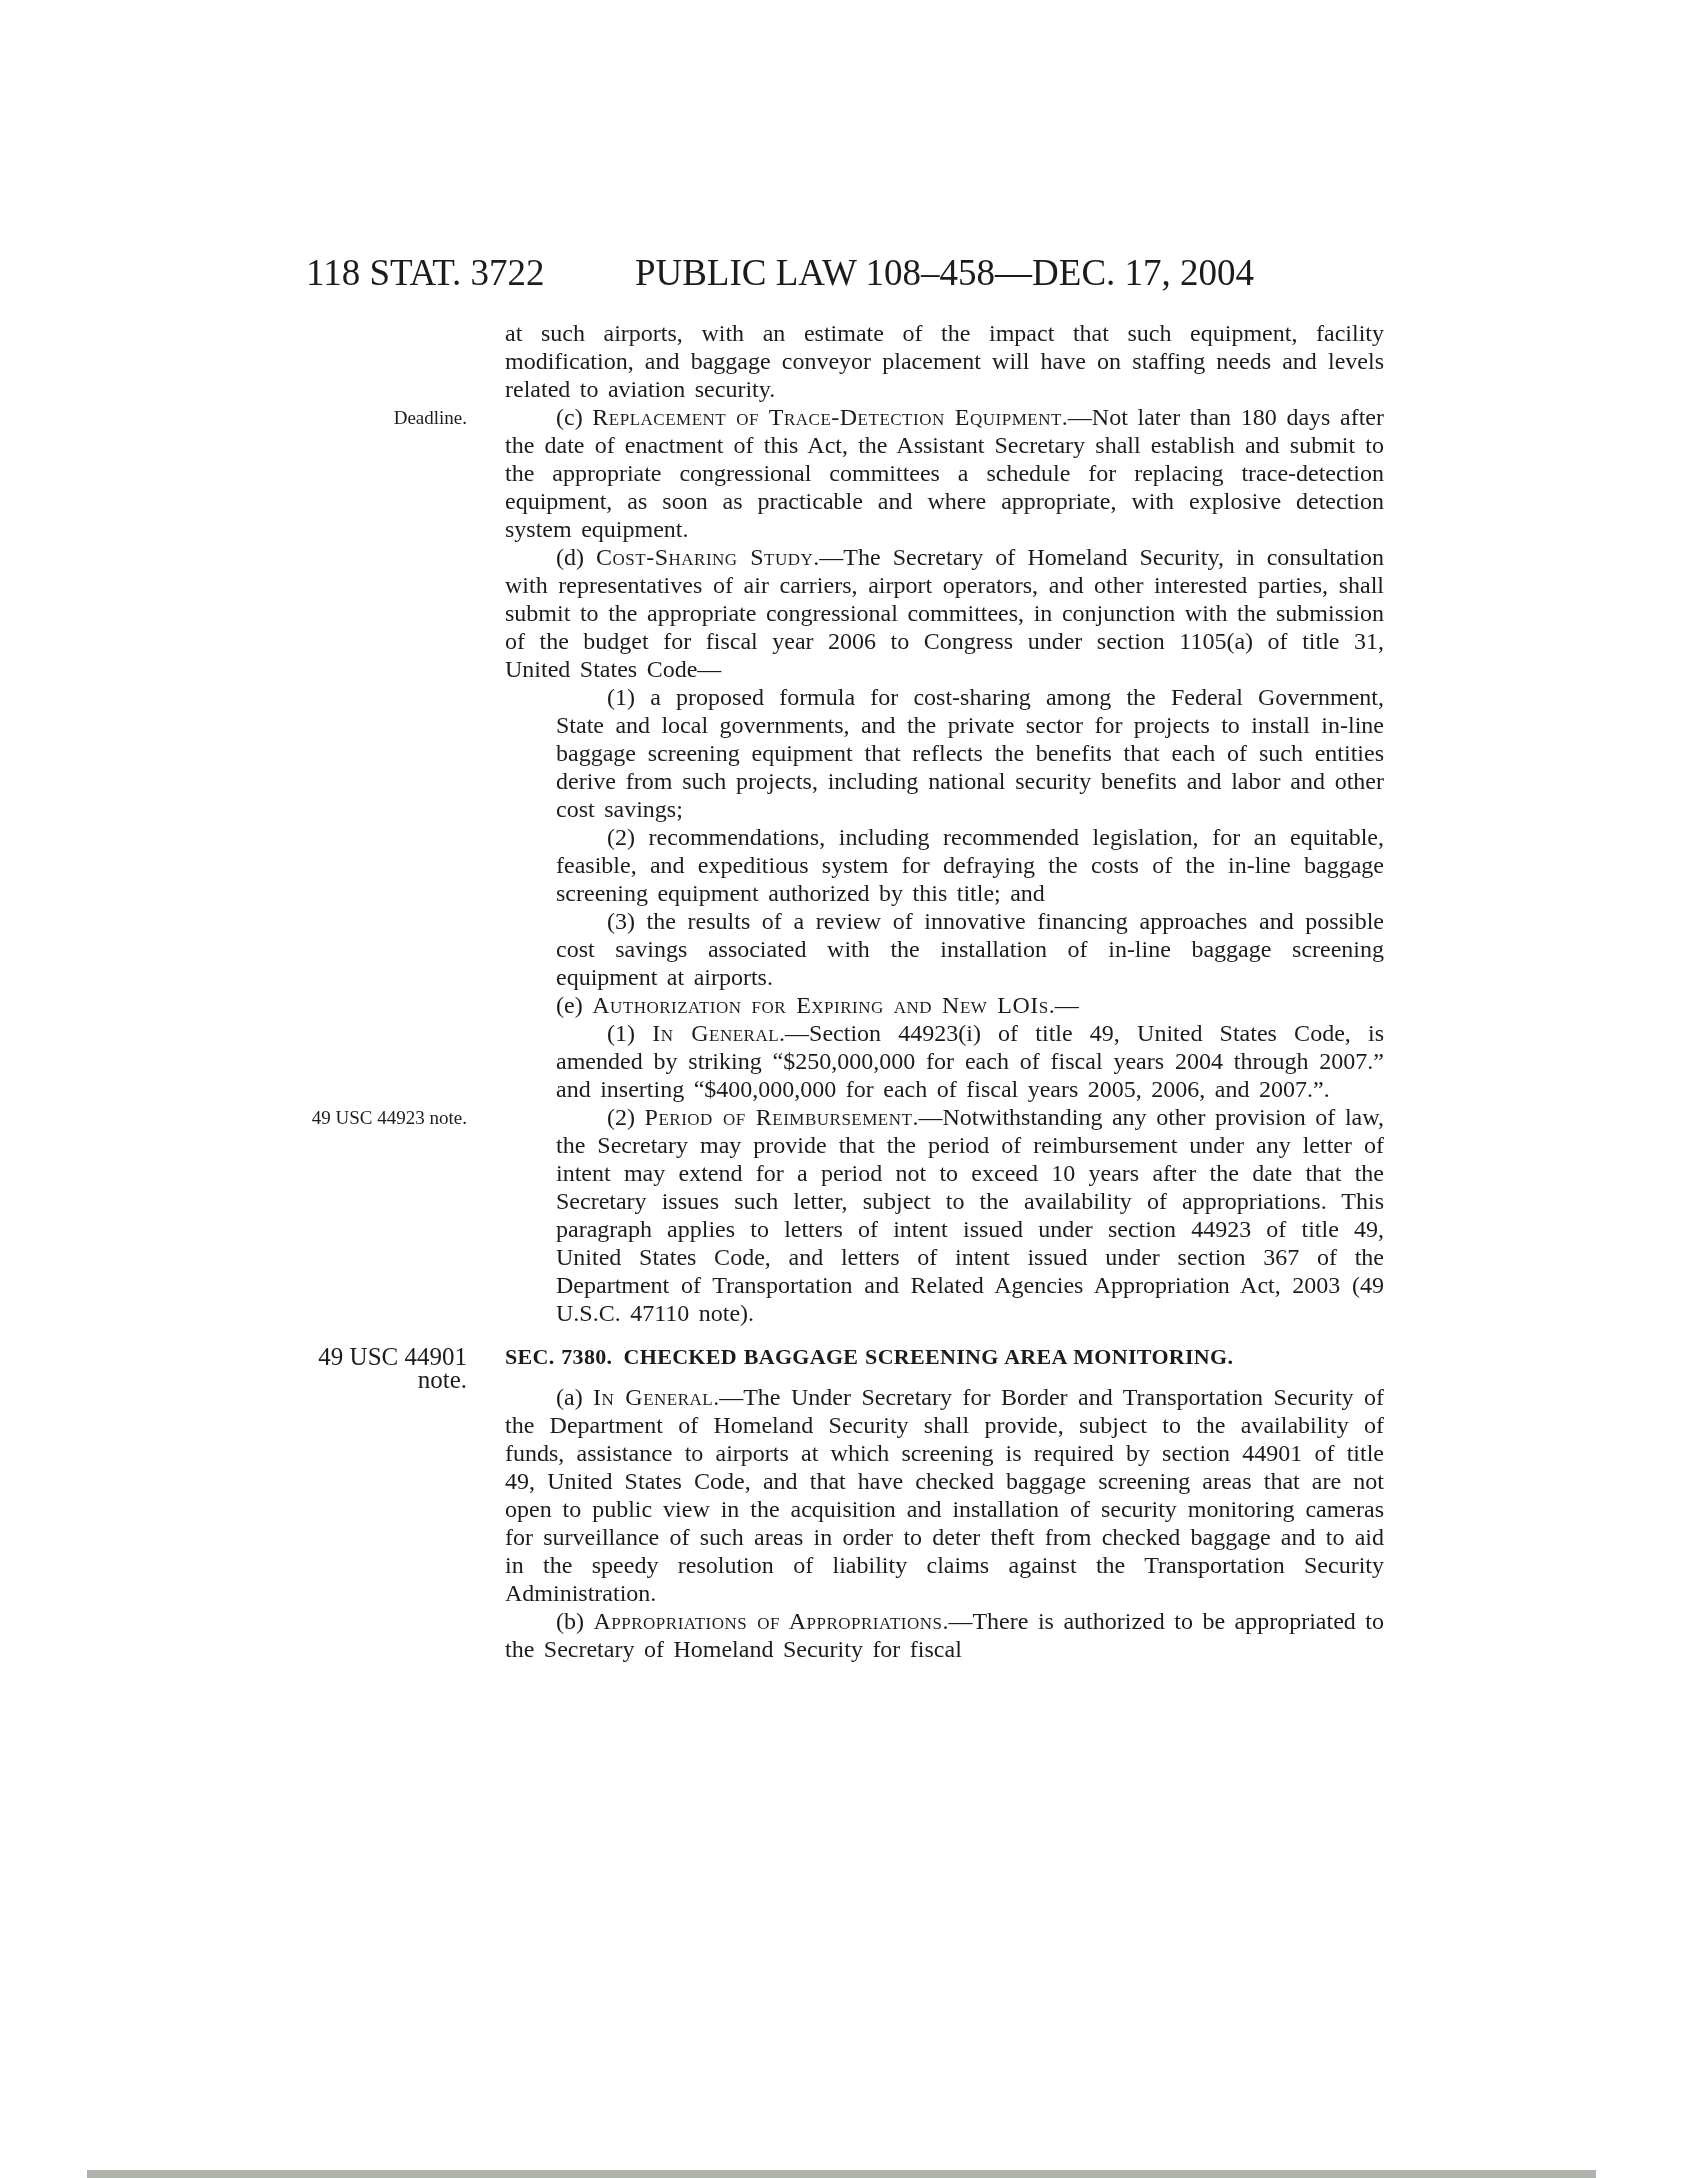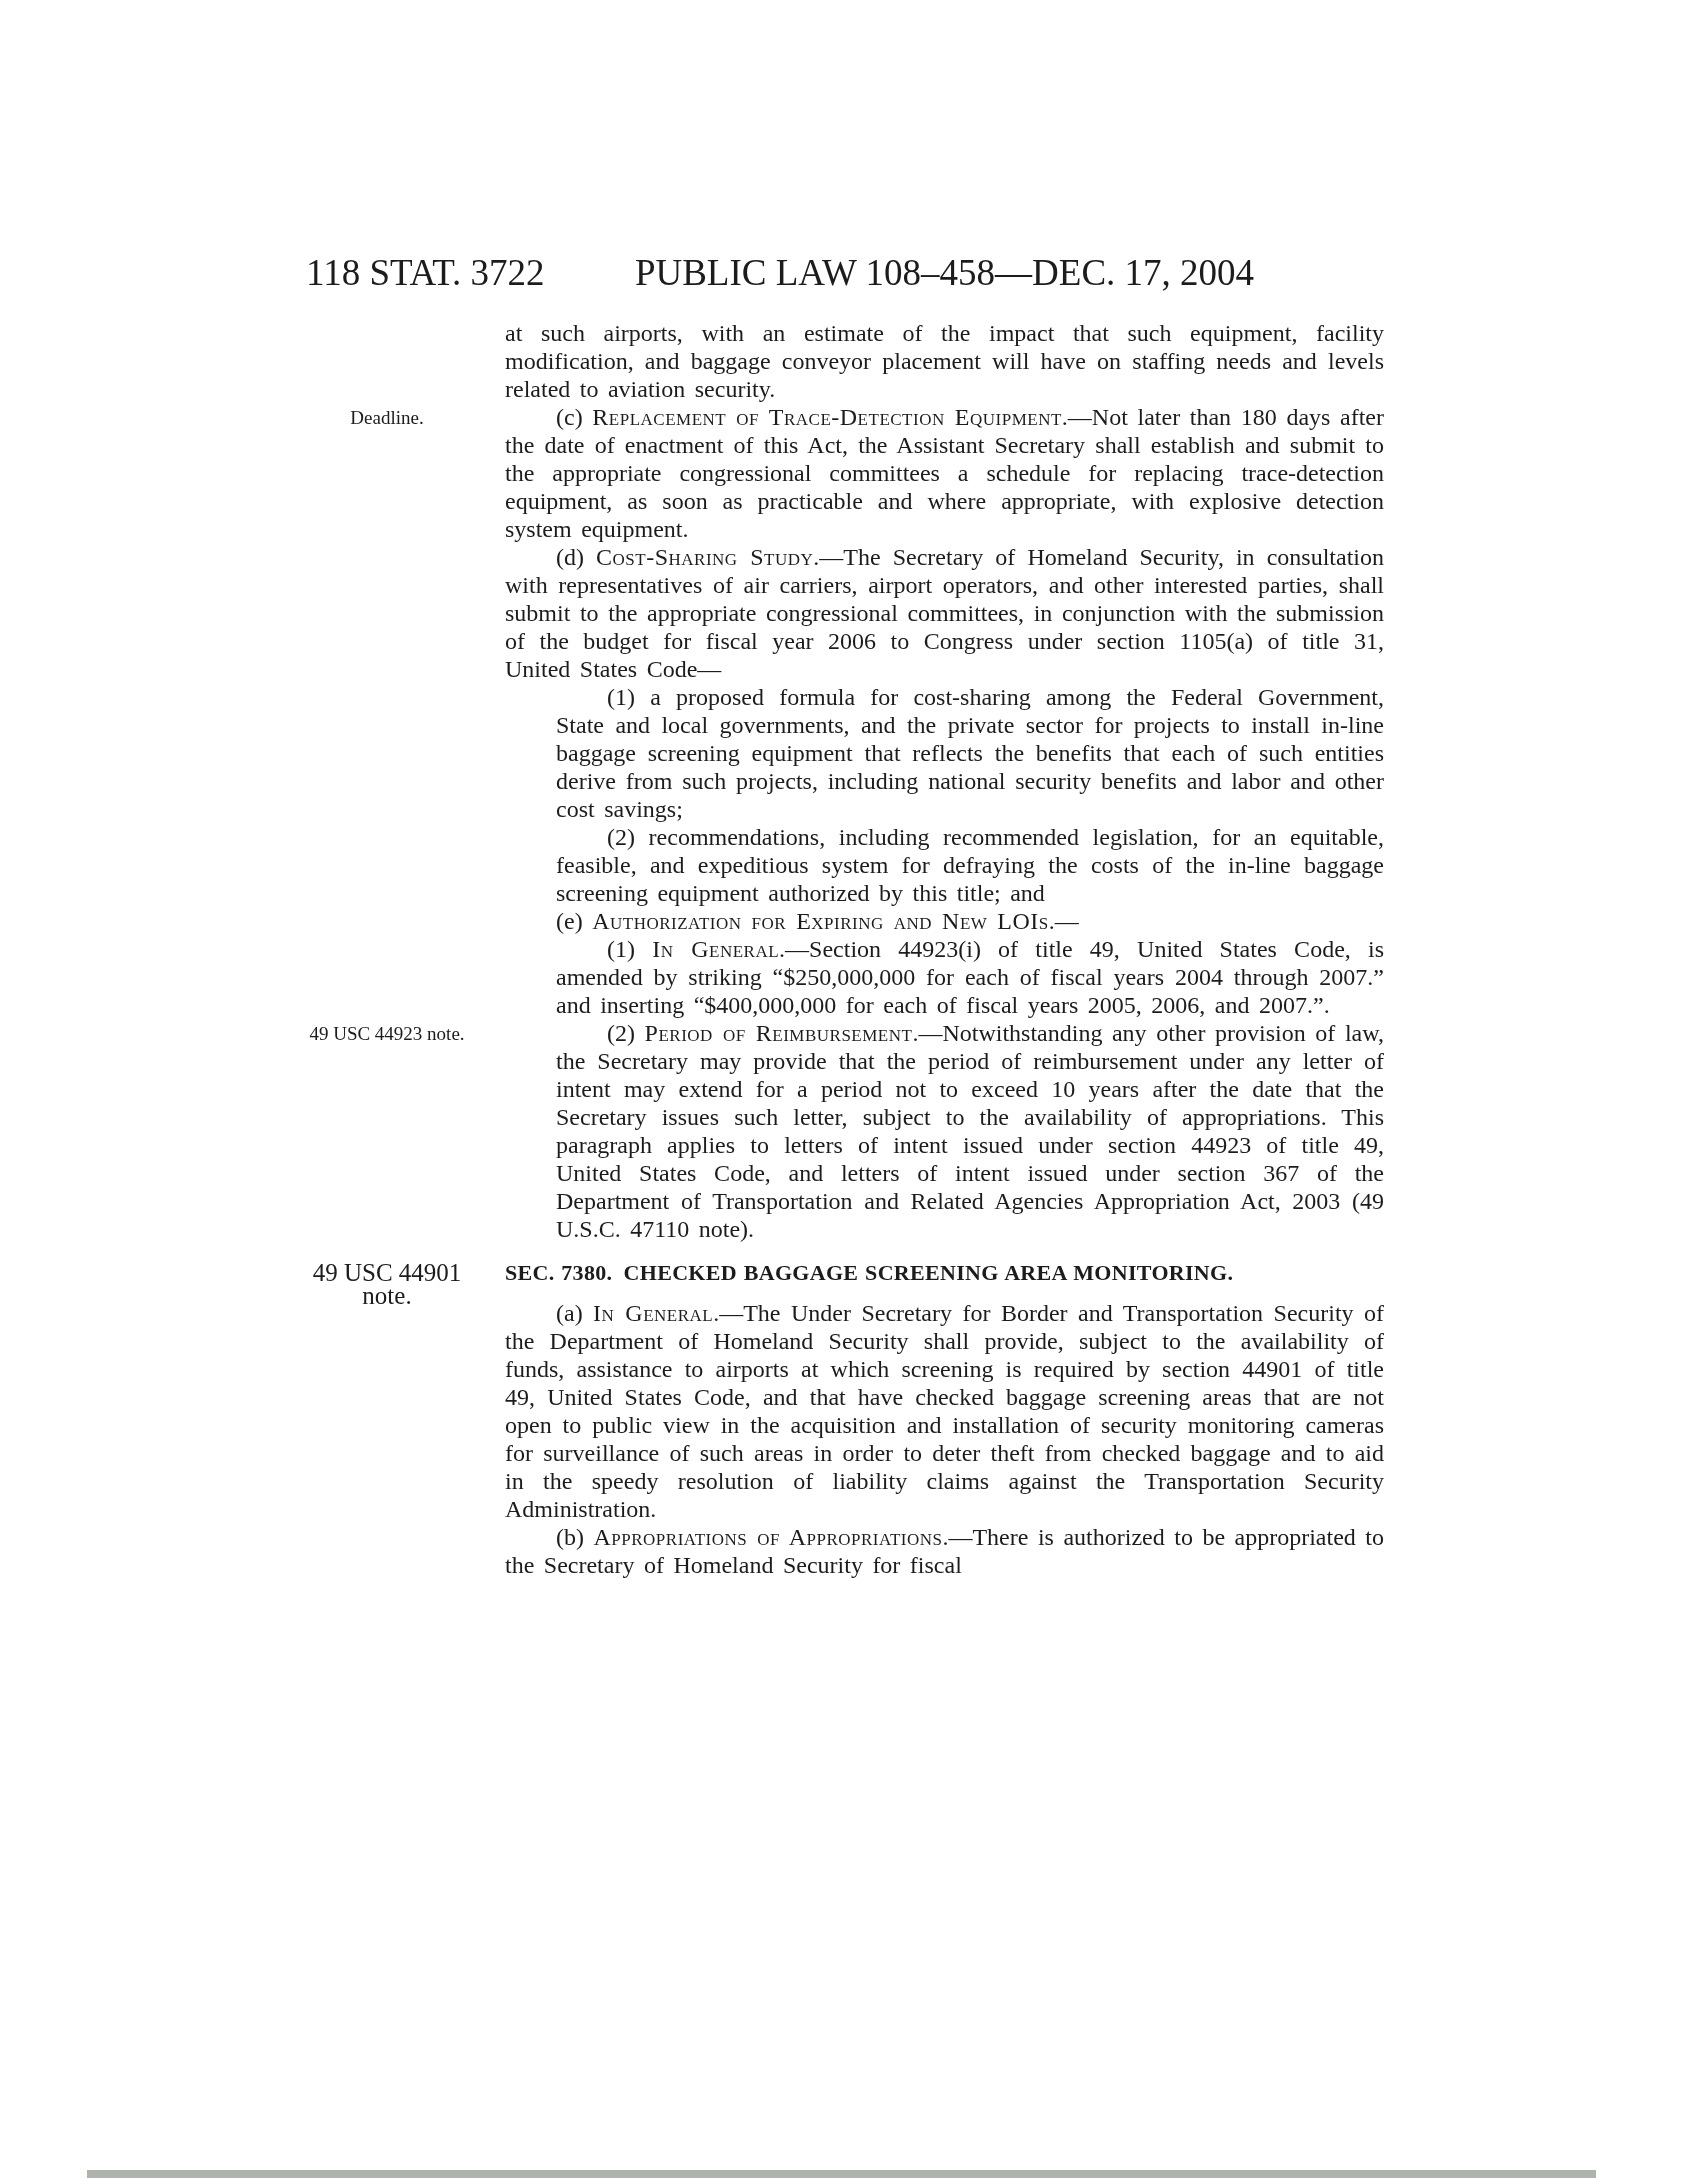--- a/index.html
+++ b/index.html
@@ -60,21 +60,21 @@
   .margin-note {
     position: absolute;
     left: -198px;
     top: 3px;
     width: 160px;
     font-size: 19px;
     line-height: 23px;
     font-weight: normal;
     font-variant: normal;
     letter-spacing: 0;
-    text-align: center;
+    text-align: right;
     text-indent: 0;
     word-spacing: normal;
   }
   .para.indent2 .margin-note { left: -249px; }
   .para.heading .margin-note { top: 2px; font-size: 25px; }
   .page-bottom-edge {
     position: absolute;
     bottom: 0;
     left: 87px;
     width: 1509px;
@@ -89,20 +89,21 @@
   <div class="header">
     <span class="stat-number">118 STAT. 3722</span>
     <span class="law-title">PUBLIC LAW 108–458—DEC. 17, 2004</span>
   </div>
   <div class="statute-body" id="statute-body">
       <div class="para flush"><span class="seg-normal">at such airports, with an estimate of the impact that such equipment, facility modification, and baggage conveyor placement will have on staffing needs and levels related to aviation security.</span></div>
       <div class="para indent1"><span class="margin-note">Deadline.</span><span class="seg-normal">(c) </span><span class="seg-smallcaps">Replacement of Trace-Detection Equipment</span><span class="seg-normal">.—Not later than 180 days after the date of enactment of this Act, the Assistant Secretary shall establish and submit to the appropriate congressional committees a schedule for replacing trace-detection equipment, as soon as practicable and where appropriate, with explosive detection system equipment.</span></div>
       <div class="para indent1"><span class="seg-normal">(d) </span><span class="seg-smallcaps">Cost-Sharing Study</span><span class="seg-normal">.—The Secretary of Homeland Security, in consultation with representatives of air carriers, airport operators, and other interested parties, shall submit to the appropriate congressional committees, in conjunction with the submission of the budget for fiscal year 2006 to Congress under section 1105(a) of title 31, United States Code—</span></div>
       <div class="para indent2"><span class="seg-normal">(1) a proposed formula for cost-sharing among the Federal Government, State and local governments, and the private sector for projects to install in-line baggage screening equipment that reflects the benefits that each of such entities derive from such projects, including national security benefits and labor and other cost savings;</span></div>
       <div class="para indent2"><span class="seg-normal">(2) recommendations, including recommended legislation, for an equitable, feasible, and expeditious system for defraying the costs of the in-line baggage screening equipment authorized by this title; and</span></div>
+      <div class="para indent2"><span class="seg-normal">(3) the results of a review of innovative financing approaches and possible cost savings associated with the installation of in-line baggage screening equipment at airports.</span></div>
       <div class="para indent1"><span class="seg-normal">(e) </span><span class="seg-smallcaps">Authorization for Expiring and New LOIs</span><span class="seg-normal">.—</span></div>
       <div class="para indent2"><span class="seg-normal">(1) </span><span class="seg-smallcaps">In General</span><span class="seg-normal">.—Section 44923(i) of title 49, United States Code, is amended by striking “$250,000,000 for each of fiscal years 2004 through 2007.” and inserting “$400,000,000 for each of fiscal years 2005, 2006, and 2007.”.</span></div>
       <div class="para indent2"><span class="margin-note">49 USC 44923 note.</span><span class="seg-normal">(2) </span><span class="seg-smallcaps">Period of Reimbursement</span><span class="seg-normal">.—Notwithstanding any other provision of law, the Secretary may provide that the period of reimbursement under any letter of intent may extend for a period not to exceed 10 years after the date that the Secretary issues such letter, subject to the availability of appropriations. This paragraph applies to letters of intent issued under section 44923 of title 49, United States Code, and letters of intent issued under section 367 of the Department of Transportation and Related Agencies Appropriation Act, 2003 (49 U.S.C. 47110 note).</span></div>
       <div class="para heading"><span class="margin-note">49 USC 44901 note.</span><span class="seg-bold">SEC. 7380. CHECKED BAGGAGE SCREENING AREA MONITORING.</span></div>
       <div class="para indent1"><span class="seg-normal">(a) </span><span class="seg-smallcaps">In General</span><span class="seg-normal">.—The Under Secretary for Border and Transportation Security of the Department of Homeland Security shall provide, subject to the availability of funds, assistance to airports at which screening is required by section 44901 of title 49, United States Code, and that have checked baggage screening areas that are not open to public view in the acquisition and installation of security monitoring cameras for surveillance of such areas in order to deter theft from checked baggage and to aid in the speedy resolution of liability claims against the Transportation Security Administration.</span></div>
       <div class="para indent1"><span class="seg-normal">(b) </span><span class="seg-smallcaps">Appropriations of Appropriations</span><span class="seg-normal">.—There is authorized to be appropriated to the Secretary of Homeland Security for fiscal</span></div>
     </div>
   <div class="page-bottom-edge"></div>
 </div>
 

